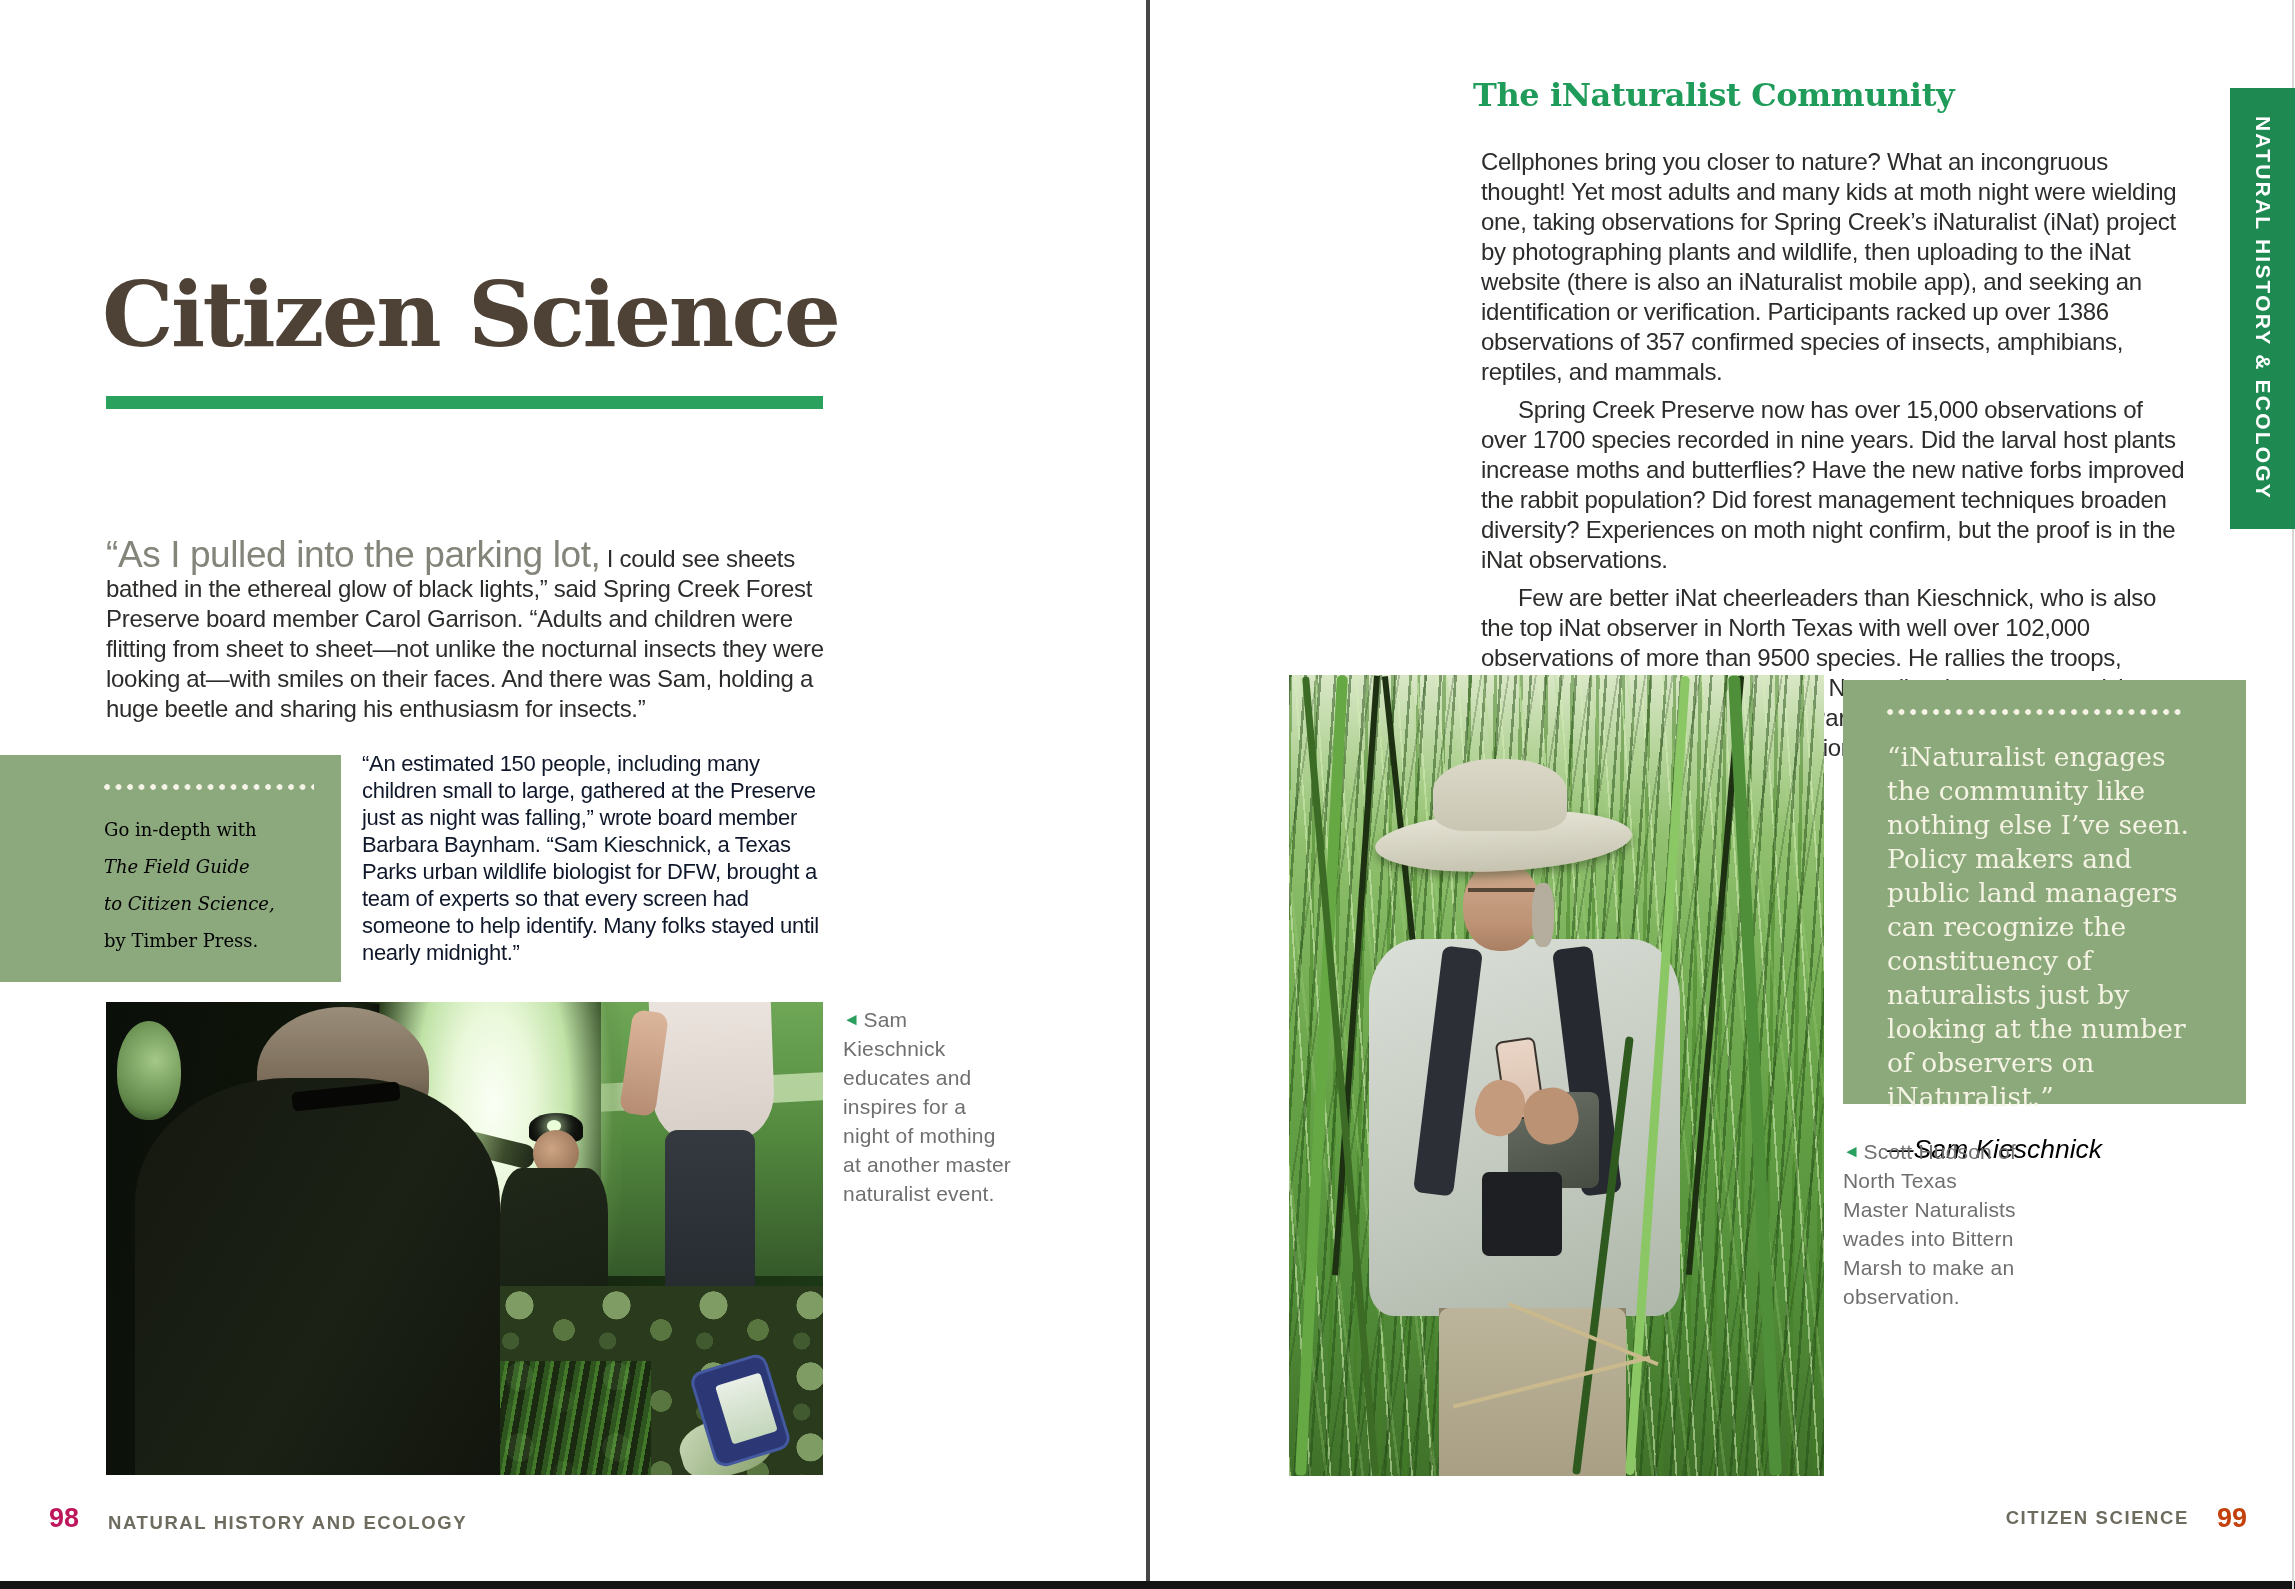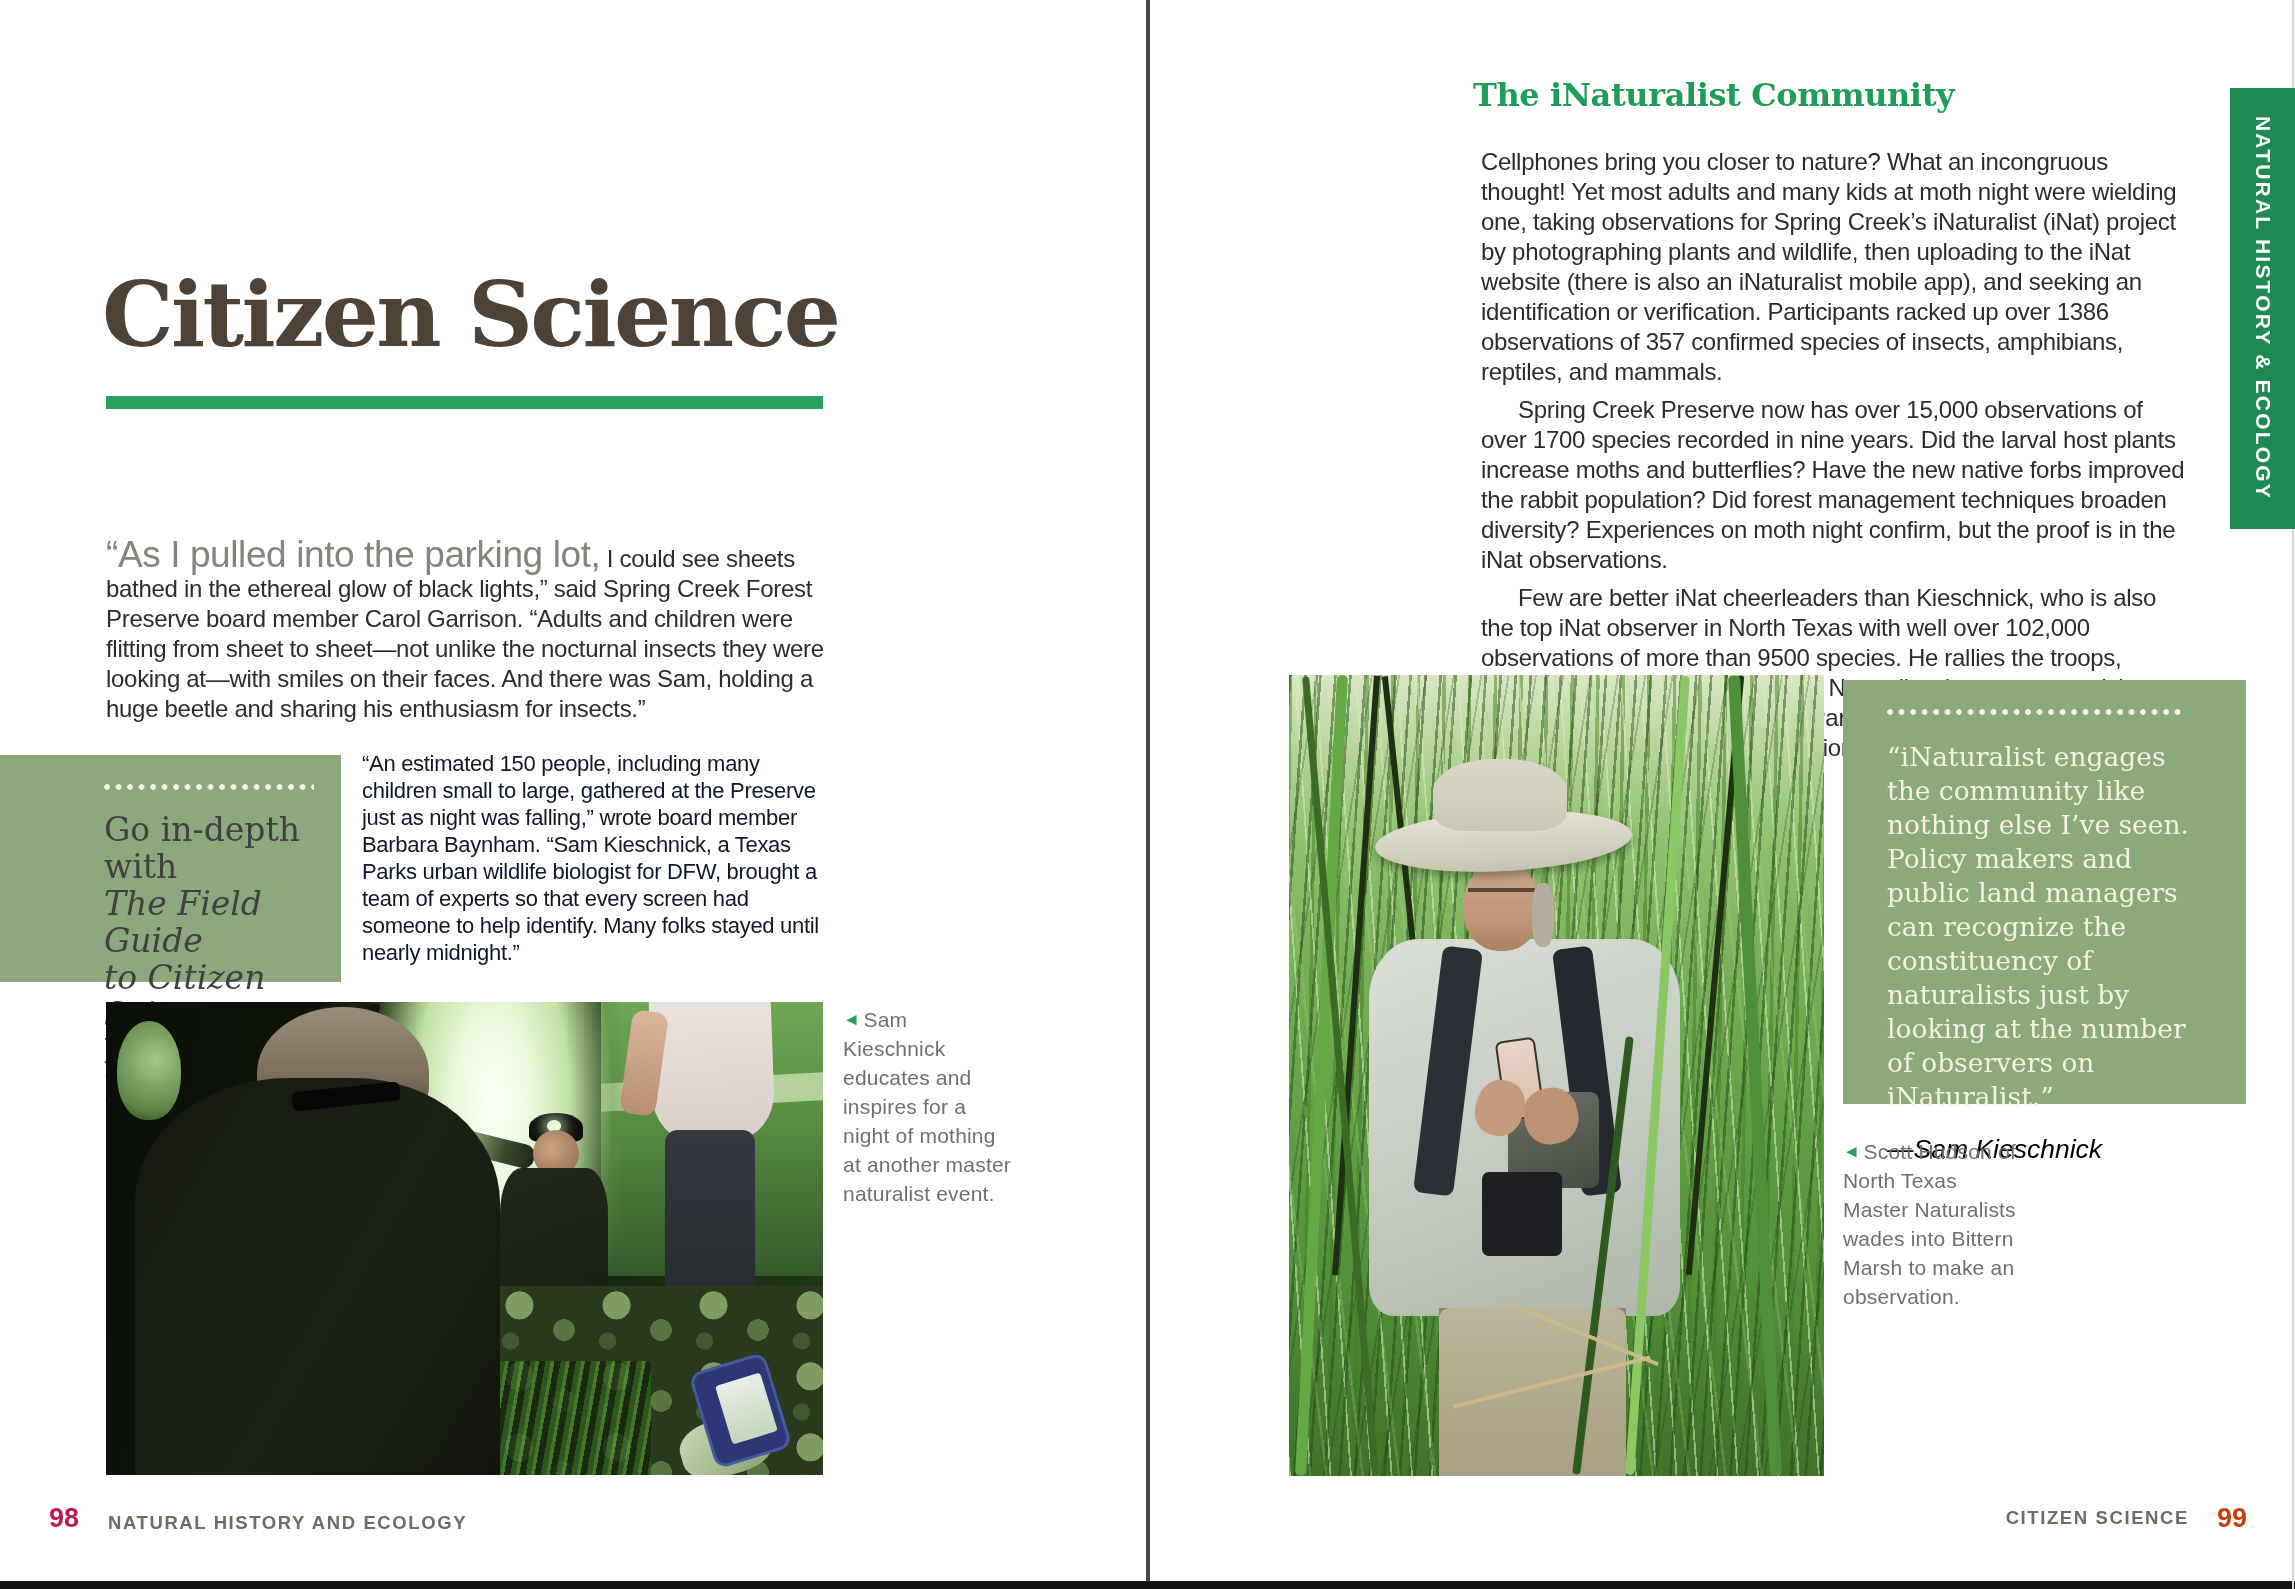--- a/index.html
+++ b/index.html
@@ -19,22 +19,22 @@
 
   .intro{left:106px;top:540px;width:726px;font-size:24px;line-height:30px;color:#2c2c2a;
          letter-spacing:-0.3px;}
   .intro .lead{font-size:37px;color:#84857a;letter-spacing:-0.4px;}
 
   .sidebar-box{left:0;top:755px;width:341px;height:227px;background:#8ca87d;
                padding:29px 25px 0 104px;box-sizing:border-box;}
   .dots{height:6.2px;background-image:radial-gradient(circle 3.1px at 3.1px 3.1px,#f6f4e6 2.6px,transparent 3.2px);
         background-size:11.5px 6.2px;background-repeat:repeat-x;}
   .sidebar-box .dots{width:210px;margin-bottom:21px;}
-  .sidebar-text{font-family:"DejaVu Serif","Liberation Serif",serif;font-size:33px;line-height:37px;
-                color:#404040;}
+  .sidebar-text{font-family:"DejaVu Serif","Liberation Serif",serif;font-size:18px;line-height:37px;
+                color:#000000;}
   .sidebar-text .it{font-style:italic;}
 
   .quote-para{left:362px;top:750px;width:477px;font-size:22px;line-height:27px;color:#0f172a;
               letter-spacing:-0.3px;}
 
   .photo-left{left:106px;top:1002px;width:717px;height:473px;overflow:hidden;background:#0c110a;}
   .caption{font-size:21px;line-height:29px;color:#6f6f6f;letter-spacing:0.2px;}
   .caption .arrow{color:#2aa05e;font-size:17px;vertical-align:1.8px;margin-right:3.5px;}
   .caption-left{left:843px;top:1005px;width:172px;}
 

